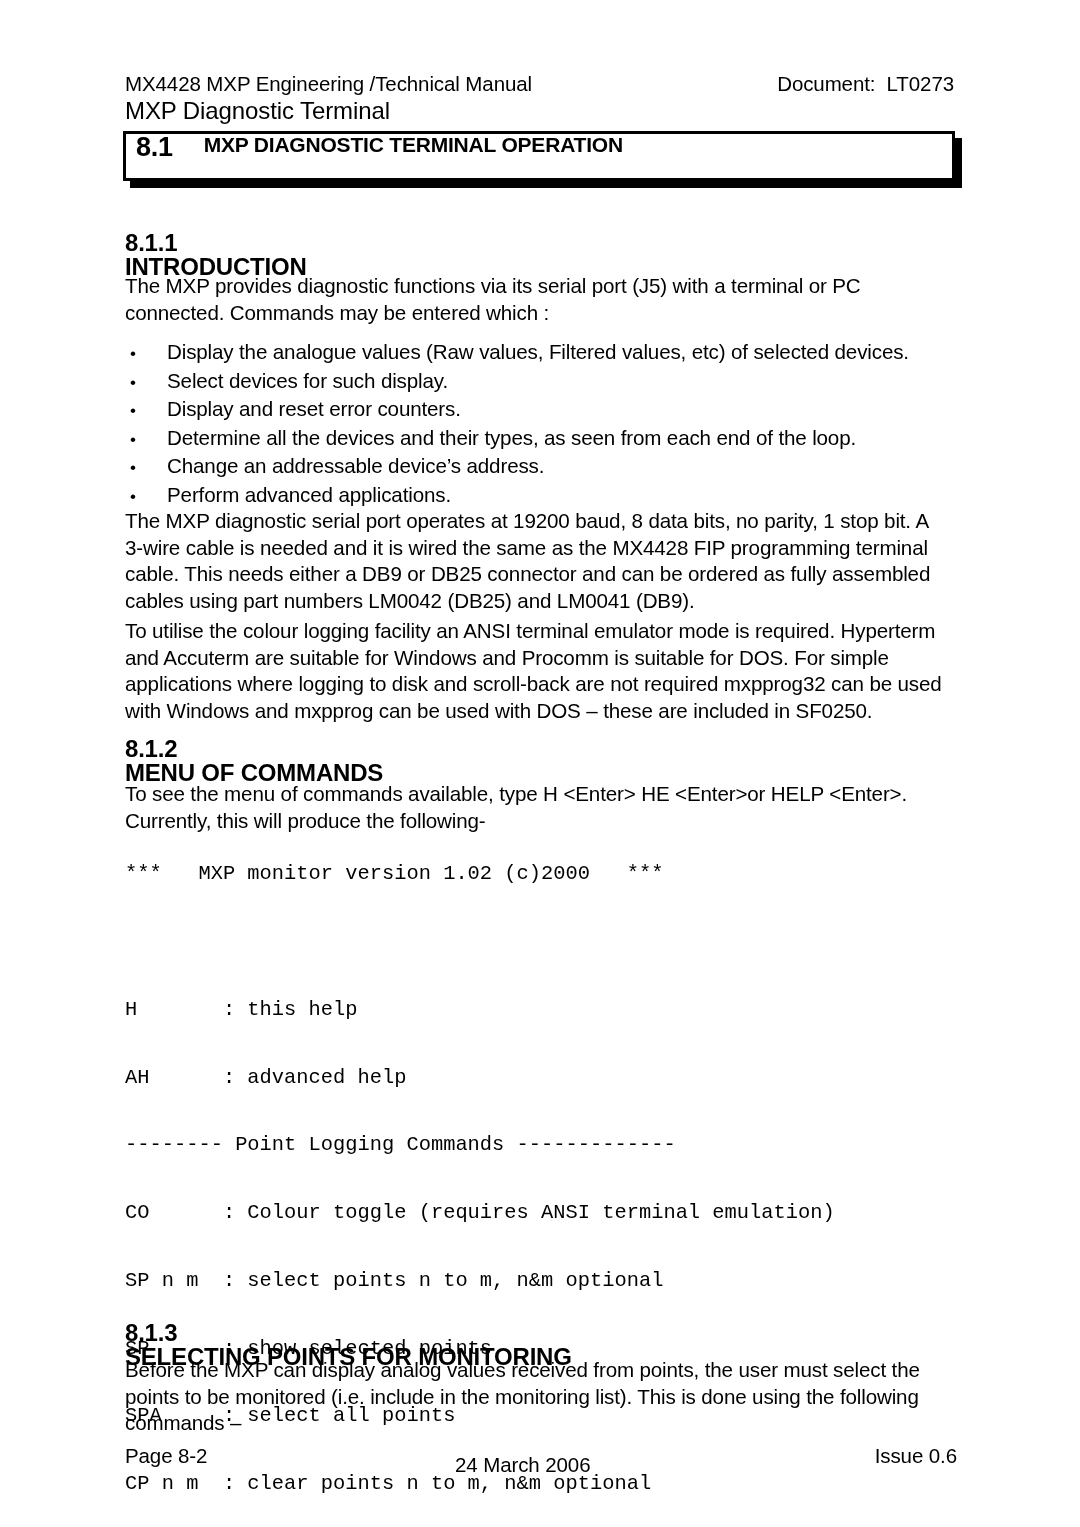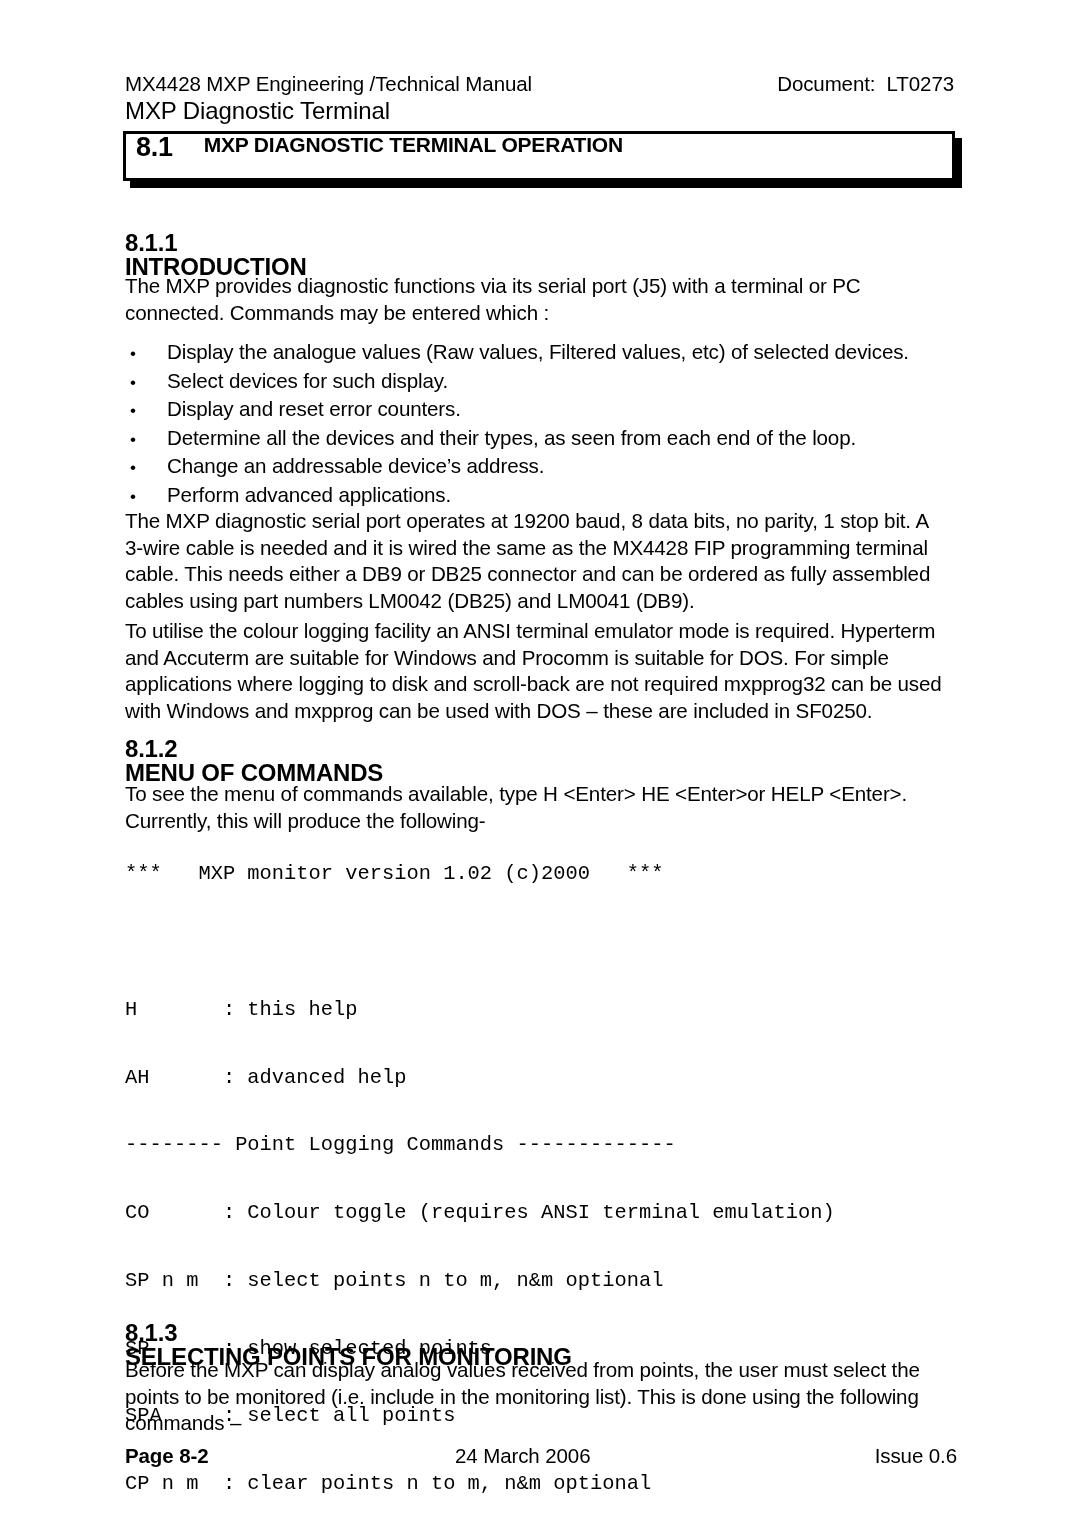--- a/index.html
+++ b/index.html
@@ -157,22 +157,22 @@
   .doc-footer {
     position: absolute;
     left: 125px;
     top: 1442px;
     width: 832px;
     display: flex;
     font-size: 20.5px;
     line-height: 27px;
     letter-spacing: -0.1px;
   }
-  .ft-left   { flex: 0 0 330px; white-space: pre; font-weight: bold; }
-  .ft-center { flex: 0 0 310px; white-space: pre; }
+  .ft-left   { flex: 0 0 330px; white-space: pre; }
+  .ft-center { flex: 0 0 310px; white-space: pre; margin-top: 9px; }
   .ft-right  { flex: 1 1 auto; text-align: right; white-space: pre; }
 </style>
 </head>
 <body>
 
 <div class="page">
 
   <div class="doc-header">
     <div class="hdr-row">
       <span class="hdr-left">MX4428 MXP Engineering /Technical Manual</span>

